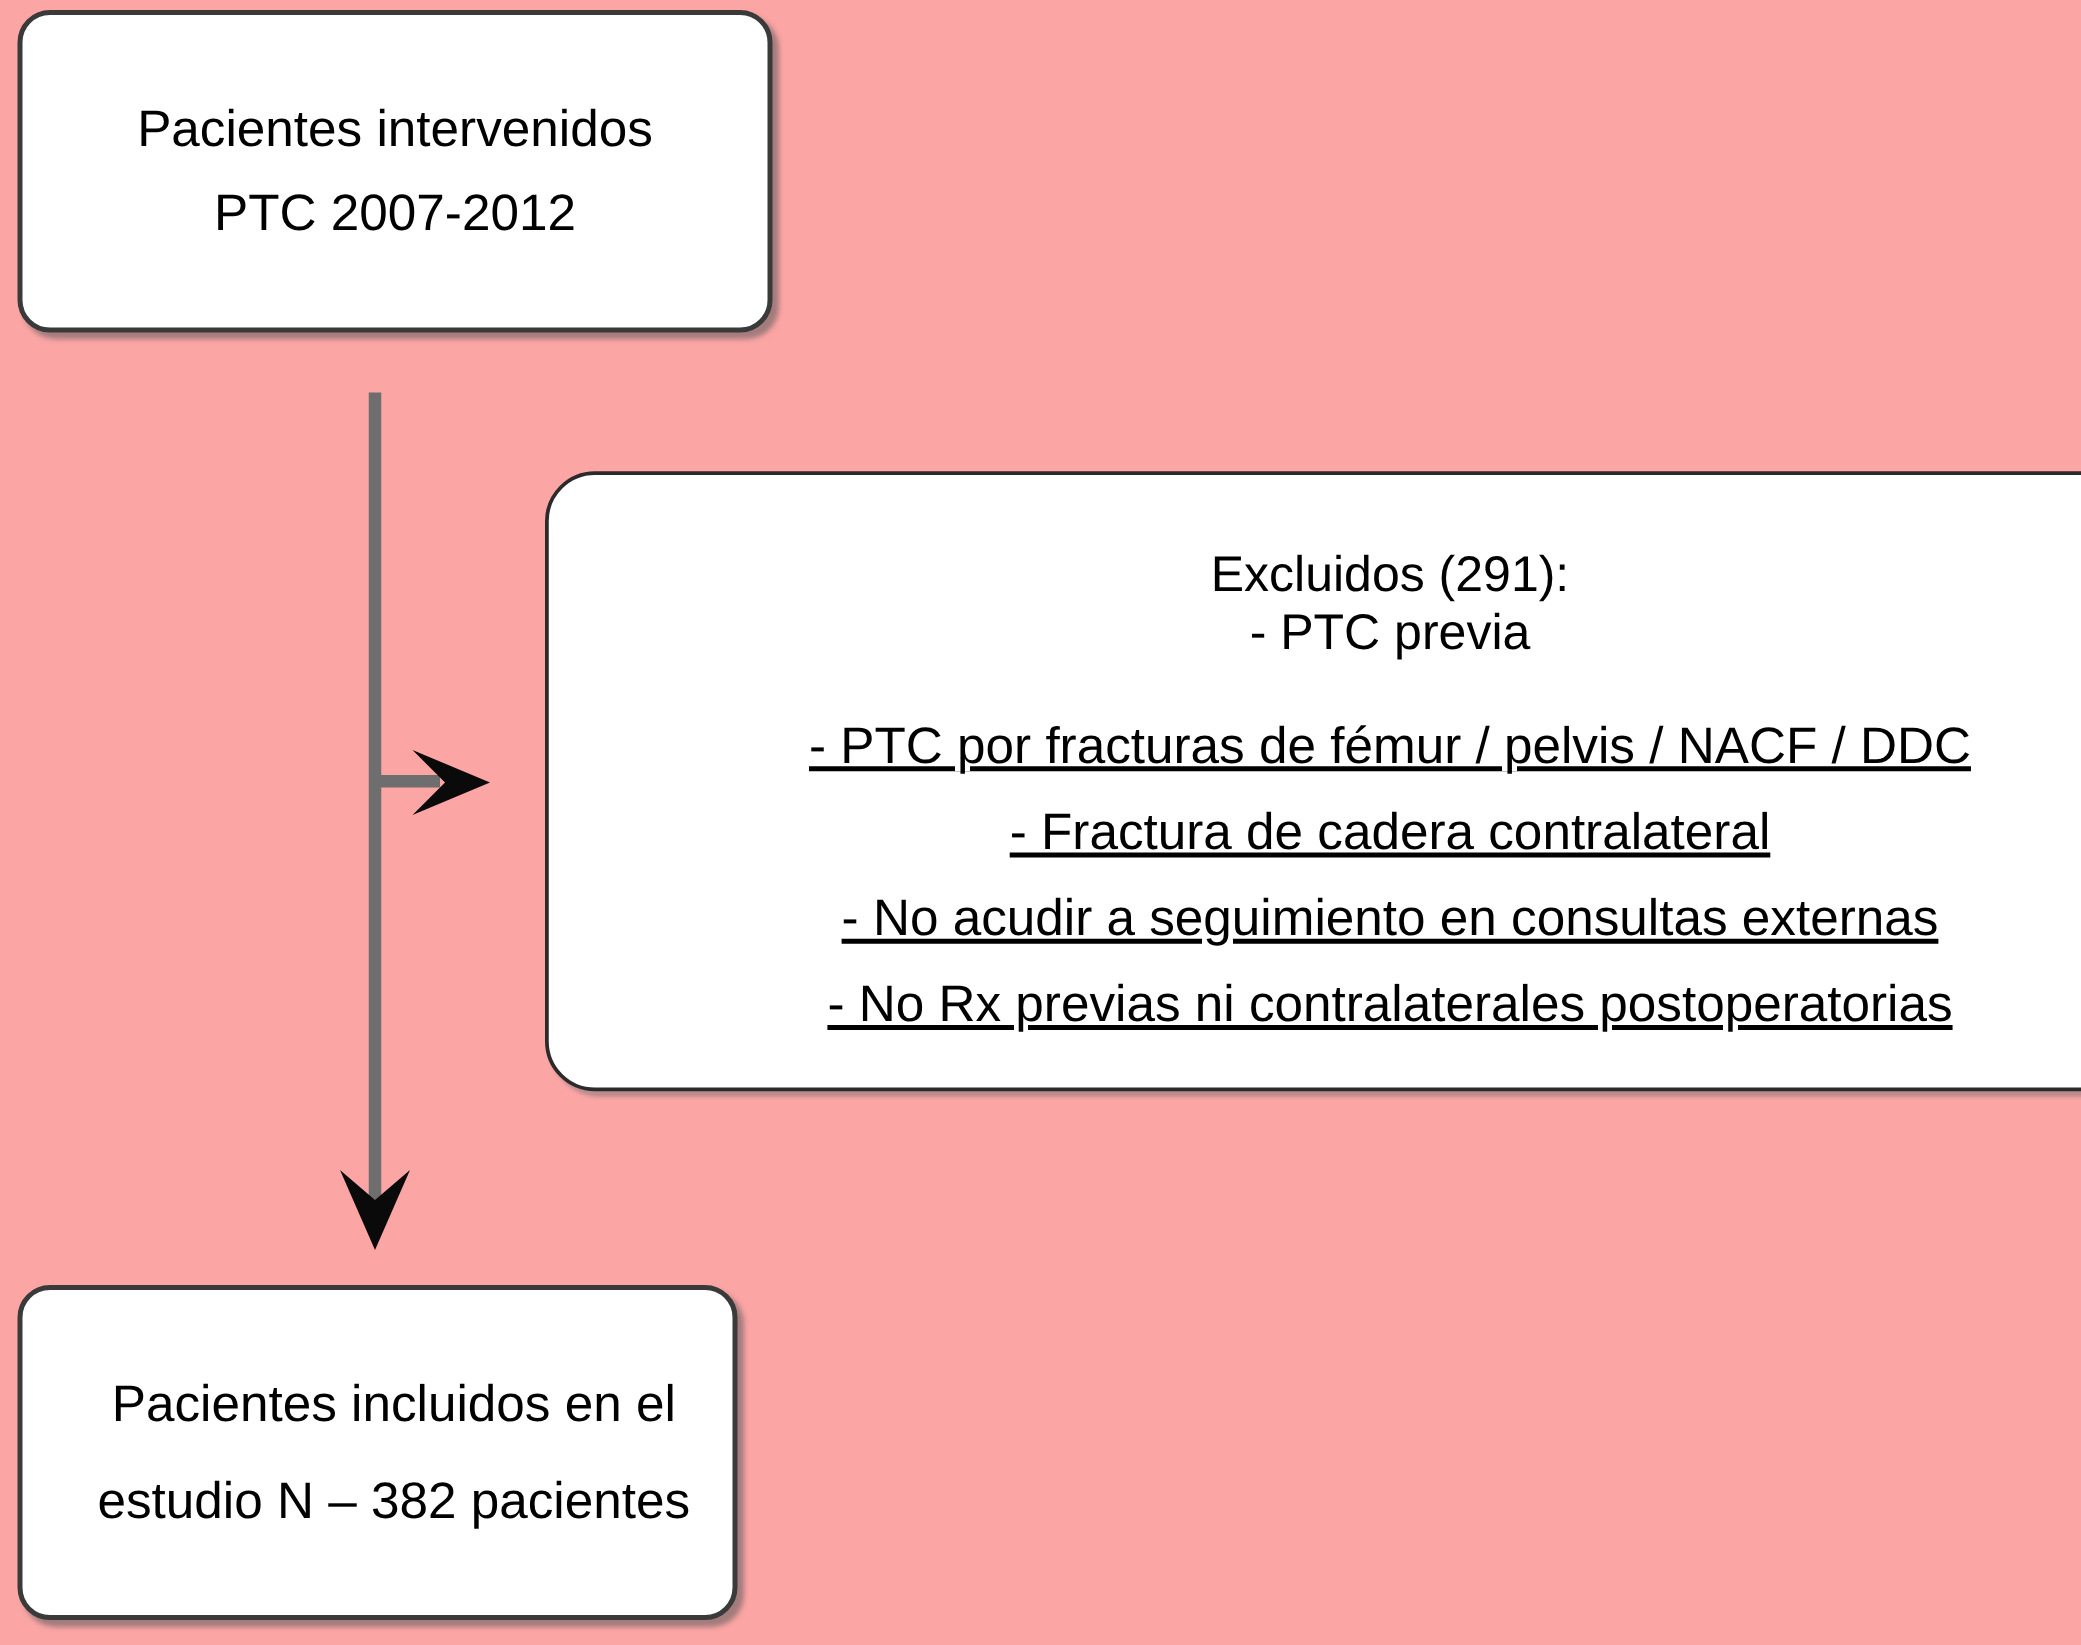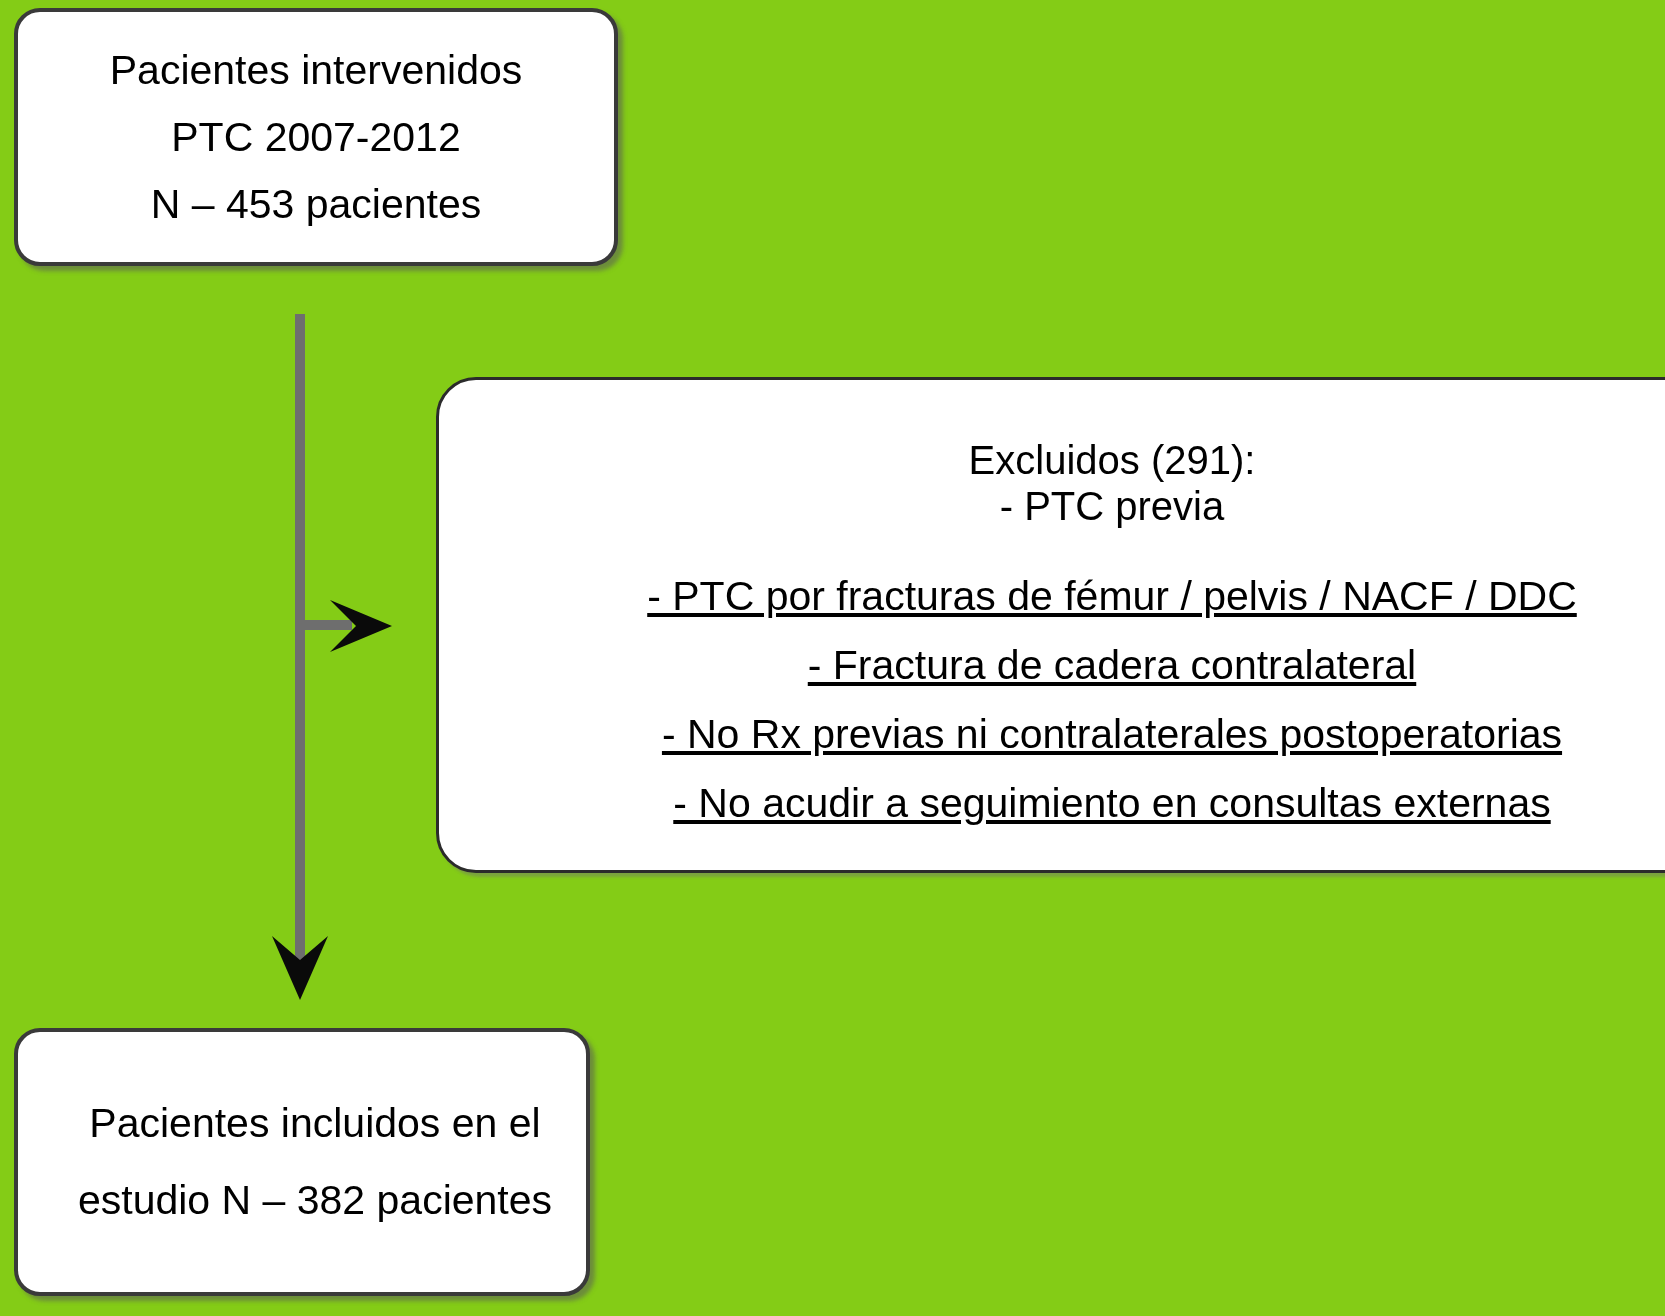--- a/index.html
+++ b/index.html
@@ -10,21 +10,21 @@
   body {
     font-family: "Liberation Sans", "DejaVu Sans", sans-serif;
     color: #000000;
     -webkit-font-smoothing: antialiased;
   }
 
   #flow-canvas {
     position: relative;
     width: 1665px;
     height: 1316px;
-    background: #84cc16;
+    background: #fca5a5;
     overflow: hidden;
   }
 
   
   .node {
     position: absolute;
     box-sizing: border-box;
     background: #ffffff;
     display: flex;
     flex-direction: column;
@@ -131,31 +131,30 @@
     <path d="M 272 936 L 300 1000 L 328 936 L 300 960 Z" fill="#0a0a0a"></path>
 
     <line x1="302" y1="625" x2="352" y2="625" stroke="#6e6e6e" stroke-width="10"></line>
 
     <path d="M 330 600 L 392 626 L 330 652 L 356 626 Z" fill="#0a0a0a"></path>
   </svg>
 
   <div class="node node-heavy" id="box-intervened">
     <span class="node-line">Pacientes intervenidos</span>
     <span class="node-line">PTC 2007-2012</span>
-    <span class="node-line">N – 453 pacientes</span>
   </div>
 
   <div class="node node-thin" id="box-excluded">
     <span class="excl-head excl-group-top">Excluidos (291):</span>
     <span class="excl-head">- PTC previa</span>
 
     <span class="excl-item excl-item-first">- PTC por fracturas de fémur / pelvis / NACF / DDC</span>
     <span class="excl-item">- Fractura de cadera contralateral</span>
+    <span class="excl-item">- No acudir a seguimiento en consultas externas</span>
     <span class="excl-item">- No Rx previas ni contralaterales postoperatorias</span>
-    <span class="excl-item">- No acudir a seguimiento en consultas externas</span>
   </div>
 
   <div class="node node-heavy" id="box-included">
     <span class="node-line">Pacientes incluidos en el</span>
     <span class="node-line">estudio N – 382 pacientes</span>
   </div>
 
 </div>
 
 </body></html>

